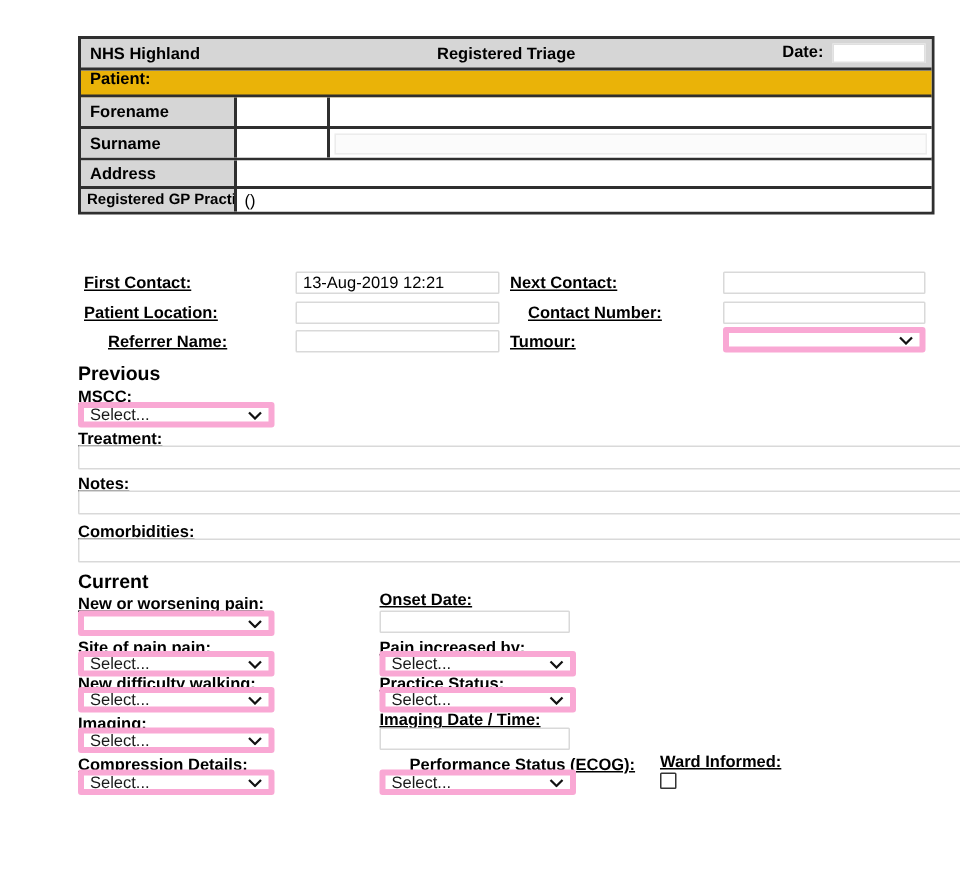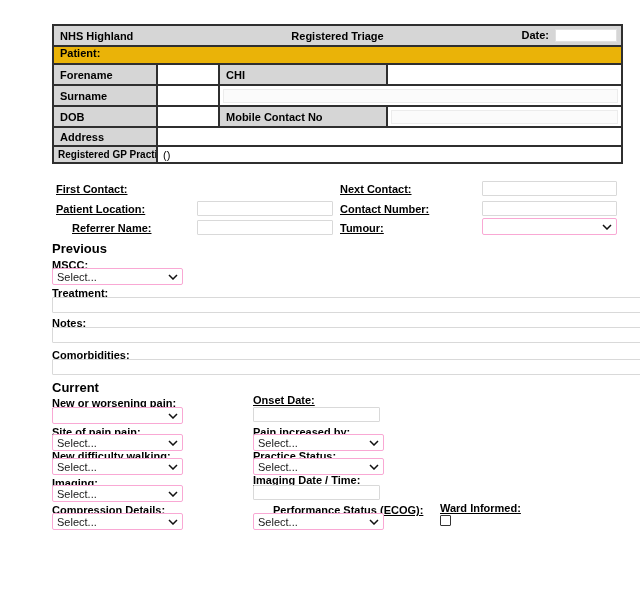--- a/index.html
+++ b/index.html
@@ -49,21 +49,21 @@
   
   .lbl { position: absolute; font-weight: bold; white-space: nowrap; text-decoration: underline; }
   .heading { position: absolute; font-weight: bold; font-size: 13px; }
   .tin {
     position: absolute; height: 15px; background: #fff;
     border: 1px solid #d9d9d9; border-radius: 1px;
     display: flex; align-items: center; padding: 0 4px; white-space: nowrap;
   }
   .sel {
     position: absolute; height: 17px; background: #fff;
-    border: 1px solid #f9a8d4; border-radius: 2px;
+    border: 4px solid #f9a8d4; border-radius: 2px;
     display: flex; align-items: center; justify-content: space-between;
     padding: 0 4px; color: #1a1a1a;
   }
   .sel .sel-text { white-space: nowrap; overflow: hidden; }
   .chev { display: flex; align-items: center; flex: none; margin-left: 4px; }
   .checkbox {
     position: absolute; width: 11px; height: 11px; background: #fff;
     border: 1px solid #333; border-radius: 1px;
   }
 </style>
@@ -80,59 +80,53 @@
         <span>Date:</span>
         <span class="date-input"></span>
       </span>
     </div>
     <div class="trow row-patient">
       <span>Patient:</span>
     </div>
     <div class="trow row-4col">
       <div class="cell-label1">Forename</div>
       <div class="cell-blank"></div>
-      <div class="cell-label2">CHI</div>
       <div class="cell-value"></div>
     </div>
     <div class="trow row-4col">
       <div class="cell-label1">Surname</div>
       <div class="cell-blank"></div>
       <div class="cell-value">
           <div class="cell-ibox"></div>
         </div>
     </div>
-    <div class="trow row-4col">
-      <div class="cell-label1">DOB</div>
-      <div class="cell-blank"></div>
-      <div class="cell-label2">Mobile Contact No</div>
-      <div class="cell-value">
-          <div class="cell-ibox"></div>
-        </div>
-    </div>
     <div class="trow row-address">
       <div class="cell-label1">Address</div>
       <div class="cell-fill"></div>
     </div>
     <div class="trow row-gp">
       <div class="cell-labelwide">Registered GP Practice</div>
       <div class="cell-fill">()</div>
     </div>
   </div>
 
   <span class="lbl" style="left:36px; top:183px;">First Contact:</span>
+  <div class="tin" style="left:177px; top:181px; width:136px;">
+    <span>13-Aug-2019 12:21</span>
+  </div>
   <span class="lbl" style="left:320px; top:183px;">Next Contact:</span>
   <div class="tin" style="left:462px; top:181px; width:135px;">
     <span></span>
   </div>
 
   <span class="lbl" style="left:36px; top:203px;">Patient Location:</span>
   <div class="tin" style="left:177px; top:201px; width:136px;">
     <span></span>
   </div>
-  <span class="lbl" style="left:320px; top:203px;">Contact Number:</span>
+  <span class="lbl" style="left:332px; top:203px;">Contact Number:</span>
   <div class="tin" style="left:462px; top:201px; width:135px;">
     <span></span>
   </div>
 
   <span class="lbl" style="left:52px; top:222px;">Referrer Name:</span>
   <div class="tin" style="left:177px; top:220px; width:136px;">
     <span></span>
   </div>
   <span class="lbl" style="left:320px; top:222px;">Tumour:</span>
   <div class="sel" style="left:462px; top:218px; width:135px;">

